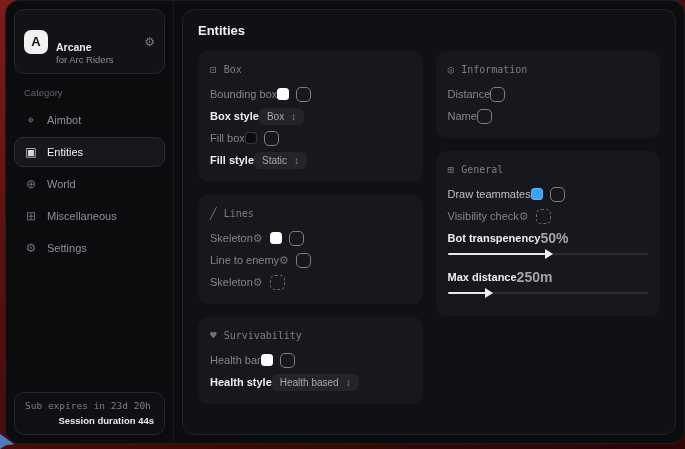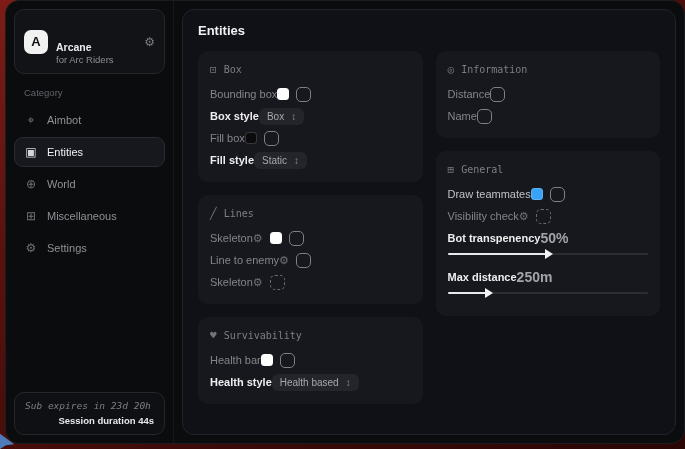--- a/index.html
+++ b/index.html
@@ -41,21 +41,21 @@
     display:flex;align-items:center;gap:9px;padding:7px 9px;margin:1px 0;
     border-radius:9px;border:1px solid transparent;color:#8f9096;font-size:11px;cursor:pointer;
   }
   .navitem .nicon{font-size:12px;color:#6f7076;width:14px;text-align:center;}
   .navitem.active{background:#17181d;border-color:#2b2c32;color:#f0f0f2;}
   .navitem.active .nicon{color:#d6d6da;}
   .subcard{
     margin-top:auto;border:1px solid #26272c;border-radius:10px;
     background:#0f1014;padding:7px 10px 8px;
   }
-  .subline1{font-family:"DejaVu Sans Mono",monospace;font-size:9.5px;color:#7e7f86;font-style:italic;}
+  .subline1{font-family:"DejaVu Sans Mono",monospace;font-size:9.5px;color:#7e7f86;}
   .subline2{font-size:9.5px;color:#e8e8ea;font-weight:bold;margin-top:4px;text-align:right;}
   
   .main{
     flex:1;margin:8px;border:1px solid #222329;border-radius:12px;
     background:#101116;padding:12px 15px;box-sizing:border-box;overflow:hidden;
   }
   .ptitle{font-size:13px;font-weight:bold;color:#f1f1f3;margin:1px 0 13px;}
   .cols{display:flex;gap:13px;}
   .col{flex:1;display:flex;flex-direction:column;gap:13px;min-width:0;}
   .card{background:#17181d;border-radius:10px;padding:10px 12px 11px;}

